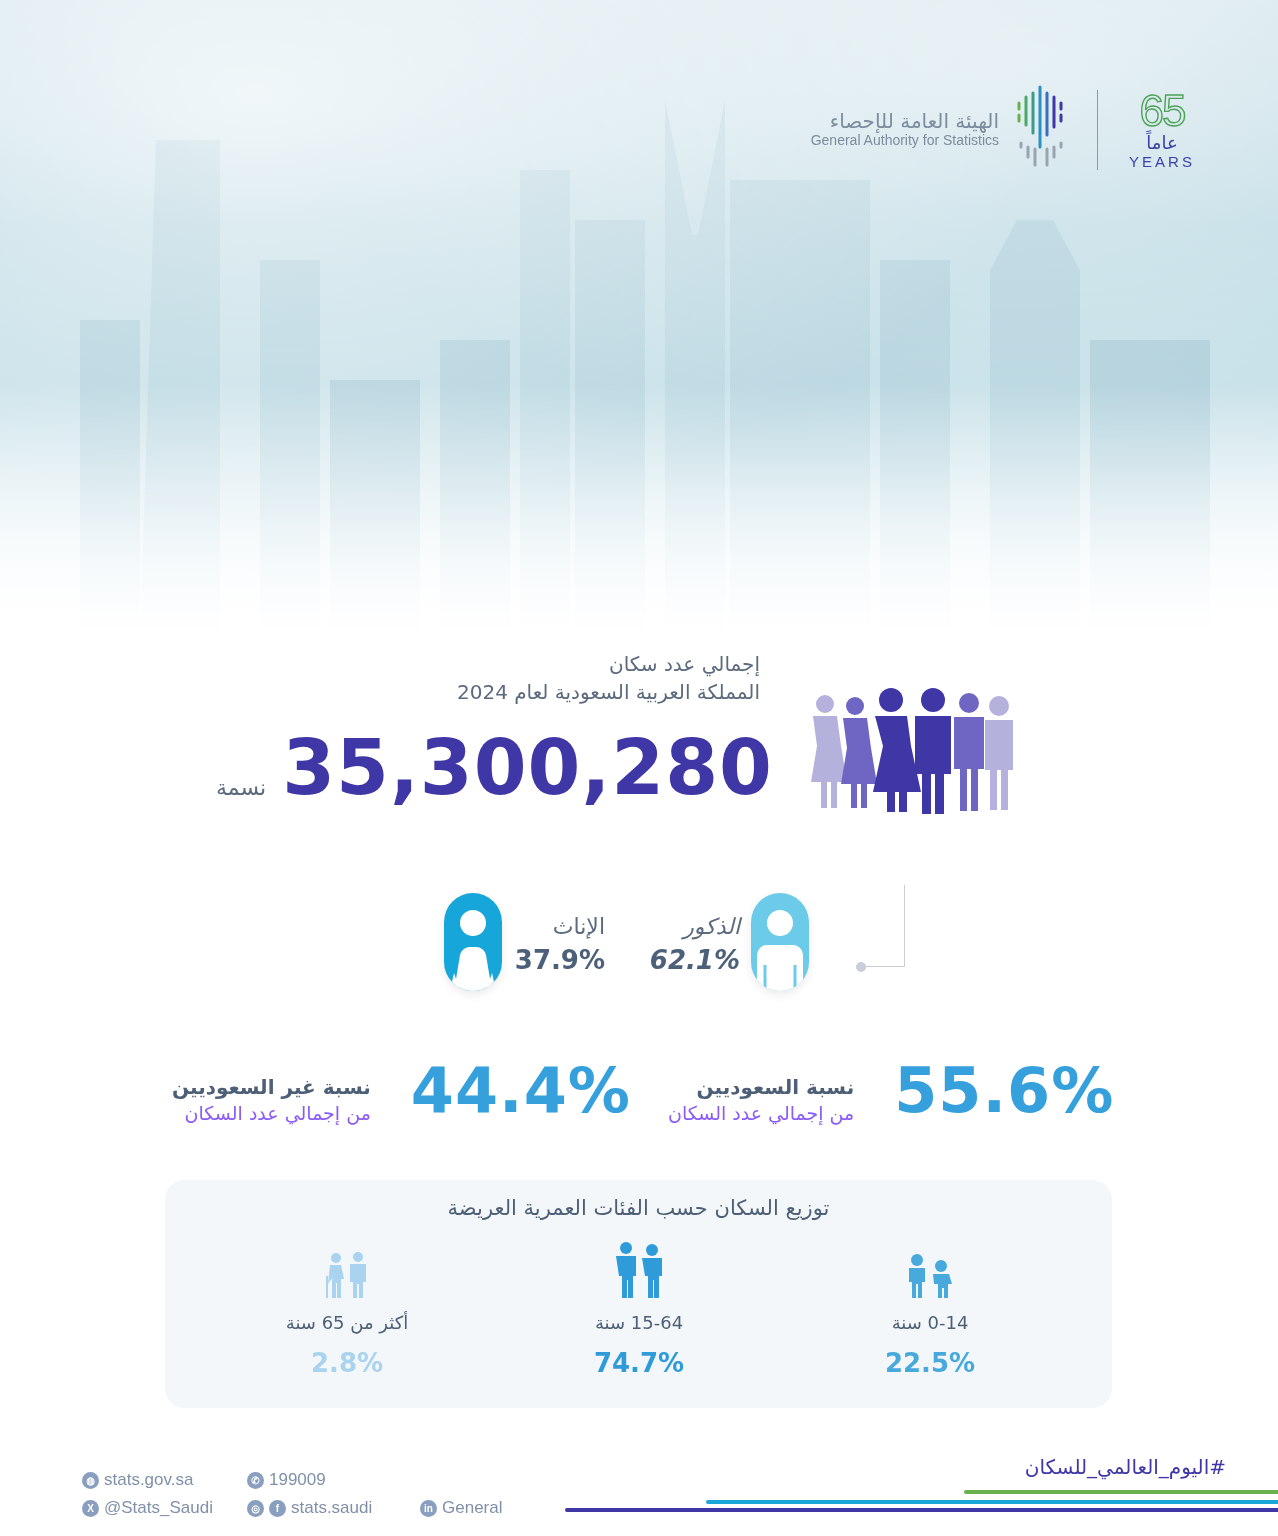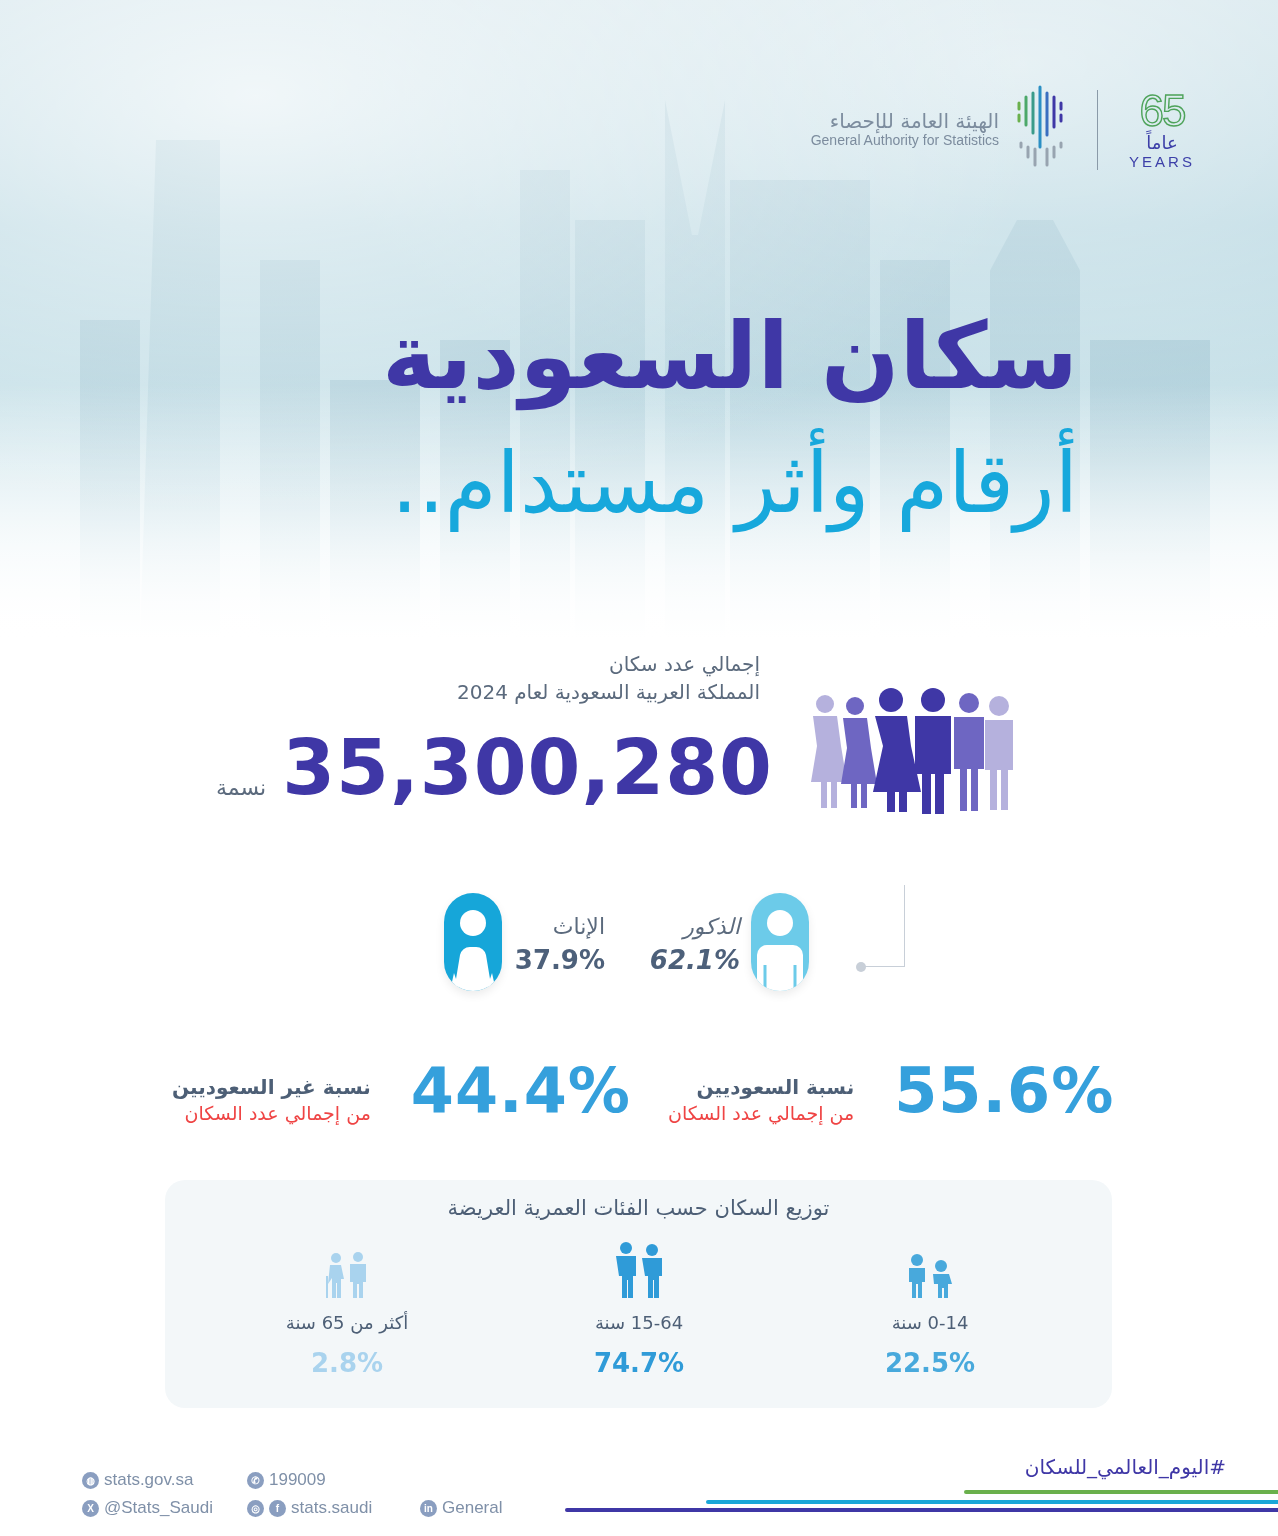--- a/index.html
+++ b/index.html
@@ -57,21 +57,21 @@
   .pill.male { left: 751px; top: 893px; background: #6ccbe9; }
   .pill.female { left: 444px; top: 893px; background: #16a6d9; }
   .gender-block { position: absolute; text-align: right; direction: rtl; }
   .gender-label { font-size: 22px; color: #5b6a7d; line-height: 30px; }
   .gender-val { font-family: "DejaVu Sans", sans-serif; font-weight: bold; font-size: 26px; color: #4d607a; line-height: 36px; direction: ltr; text-align: right; }
 
   
   .nat-block { position: absolute; display: flex; align-items: flex-end; gap: 40px; direction: ltr; }
   .nat-text { text-align: right; direction: rtl; }
   .nat-title { font-weight: bold; font-size: 20px; color: #4d5f76; line-height: 26px; }
-  .nat-sub { font-size: 19px; color: #ef4444; line-height: 26px; }
+  .nat-sub { font-size: 19px; color: #8b5cf6; line-height: 26px; }
   .nat-val { font-family: "DejaVu Sans", sans-serif; font-weight: bold; font-size: 62px; color: #35a0dc; line-height: 70px; letter-spacing: 1px; }
 
   
   .age-card { position: absolute; left: 165px; top: 1180px; width: 947px; height: 228px; background: #f3f7f9; border-radius: 20px; }
   .age-title { position: absolute; left: 0; right: 0; top: 16px; text-align: center; direction: rtl; font-size: 21px; color: #4d5f76; }
   .age-col { position: absolute; top: 64px; width: 200px; text-align: center; }
   .age-icon { height: 54px; display: flex; justify-content: center; align-items: flex-end; }
   .age-label { margin-top: 12px; font-size: 18px; color: #4d5f76; direction: rtl; line-height: 26px; }
   .age-val { margin-top: 10px; font-family: "DejaVu Sans", sans-serif; font-weight: bold; font-size: 26px; line-height: 34px; }
 
@@ -129,22 +129,20 @@
       </svg>
     </div>
     <div class="vsep"></div>
     <div class="years">
       <div class="n65">65</div>
       <div class="ar">عاماً</div>
       <div class="en">YEARS</div>
     </div>
   </div>
 
-  <div class="title-main">سكان السعودية</div>
-  <div class="title-sub">أرقام وأثر مستدام..</div>
 </div>
 
 <div class="total-caption">
   <div>إجمالي عدد سكان</div>
   <div>المملكة العربية السعودية لعام 2024</div>
 </div>
 <div class="total-row">
   <span class="total-unit">نسمة</span>
   <span class="total-num">35,300,280</span>
 </div>

